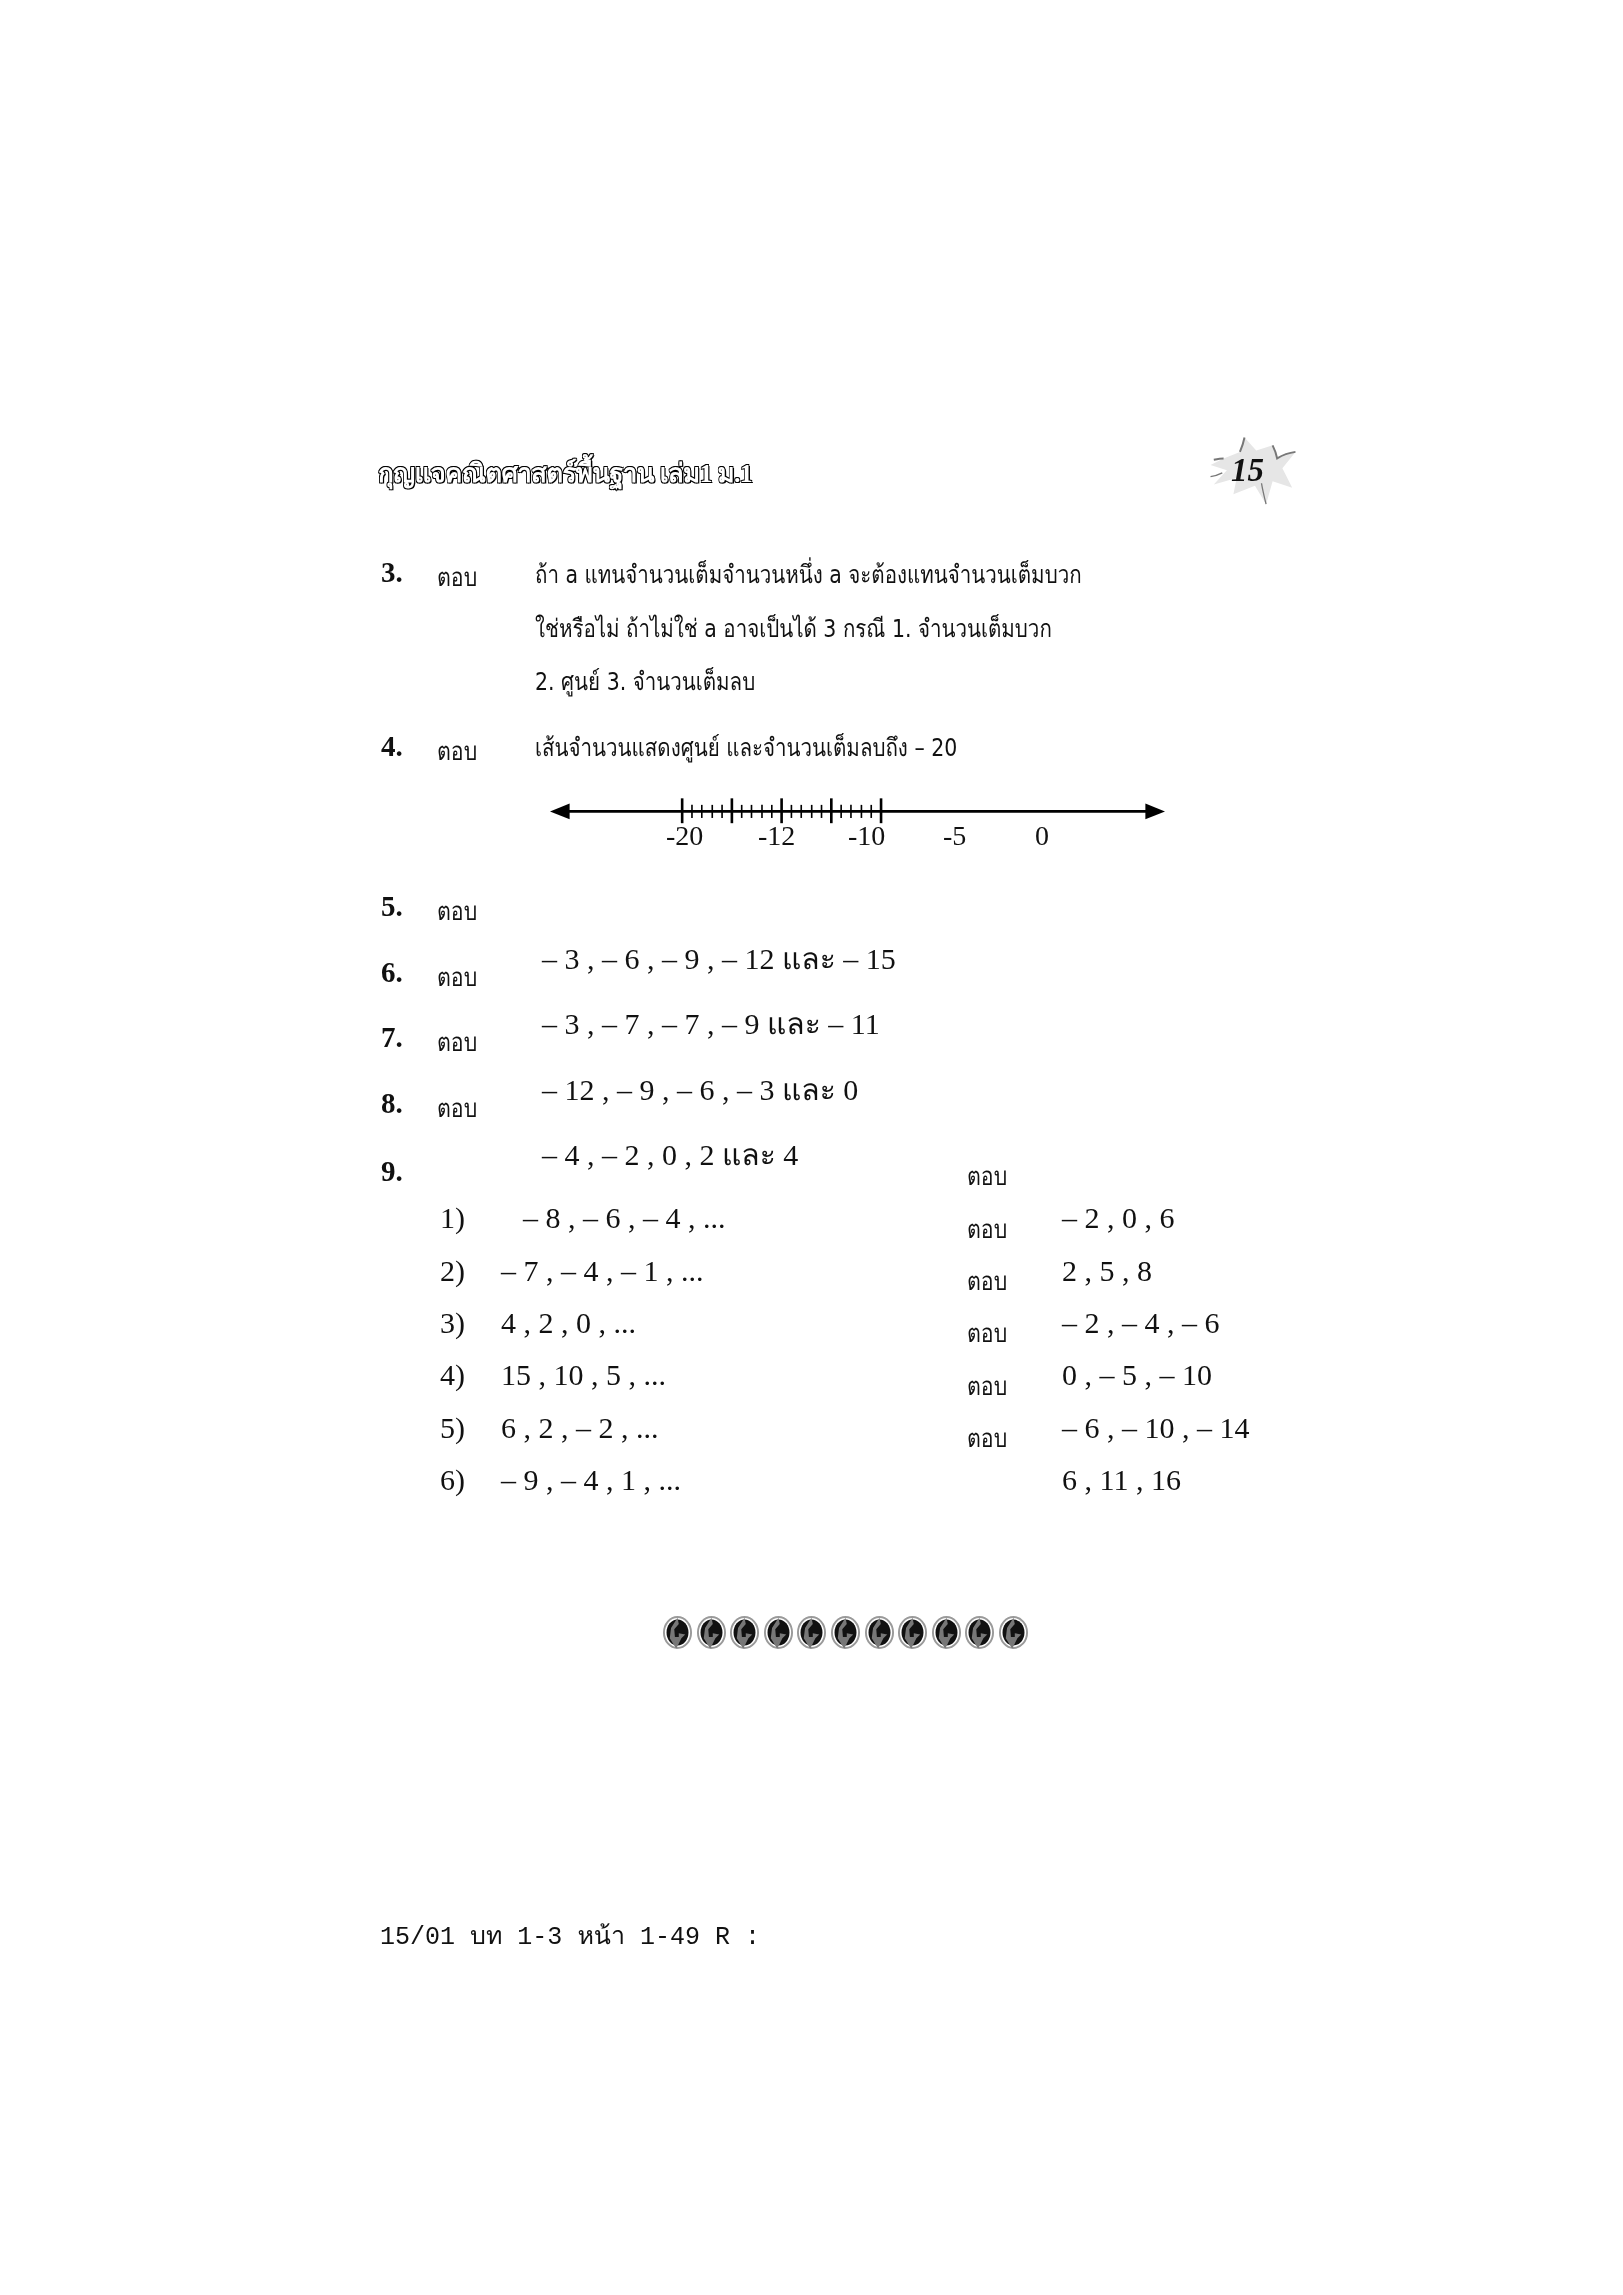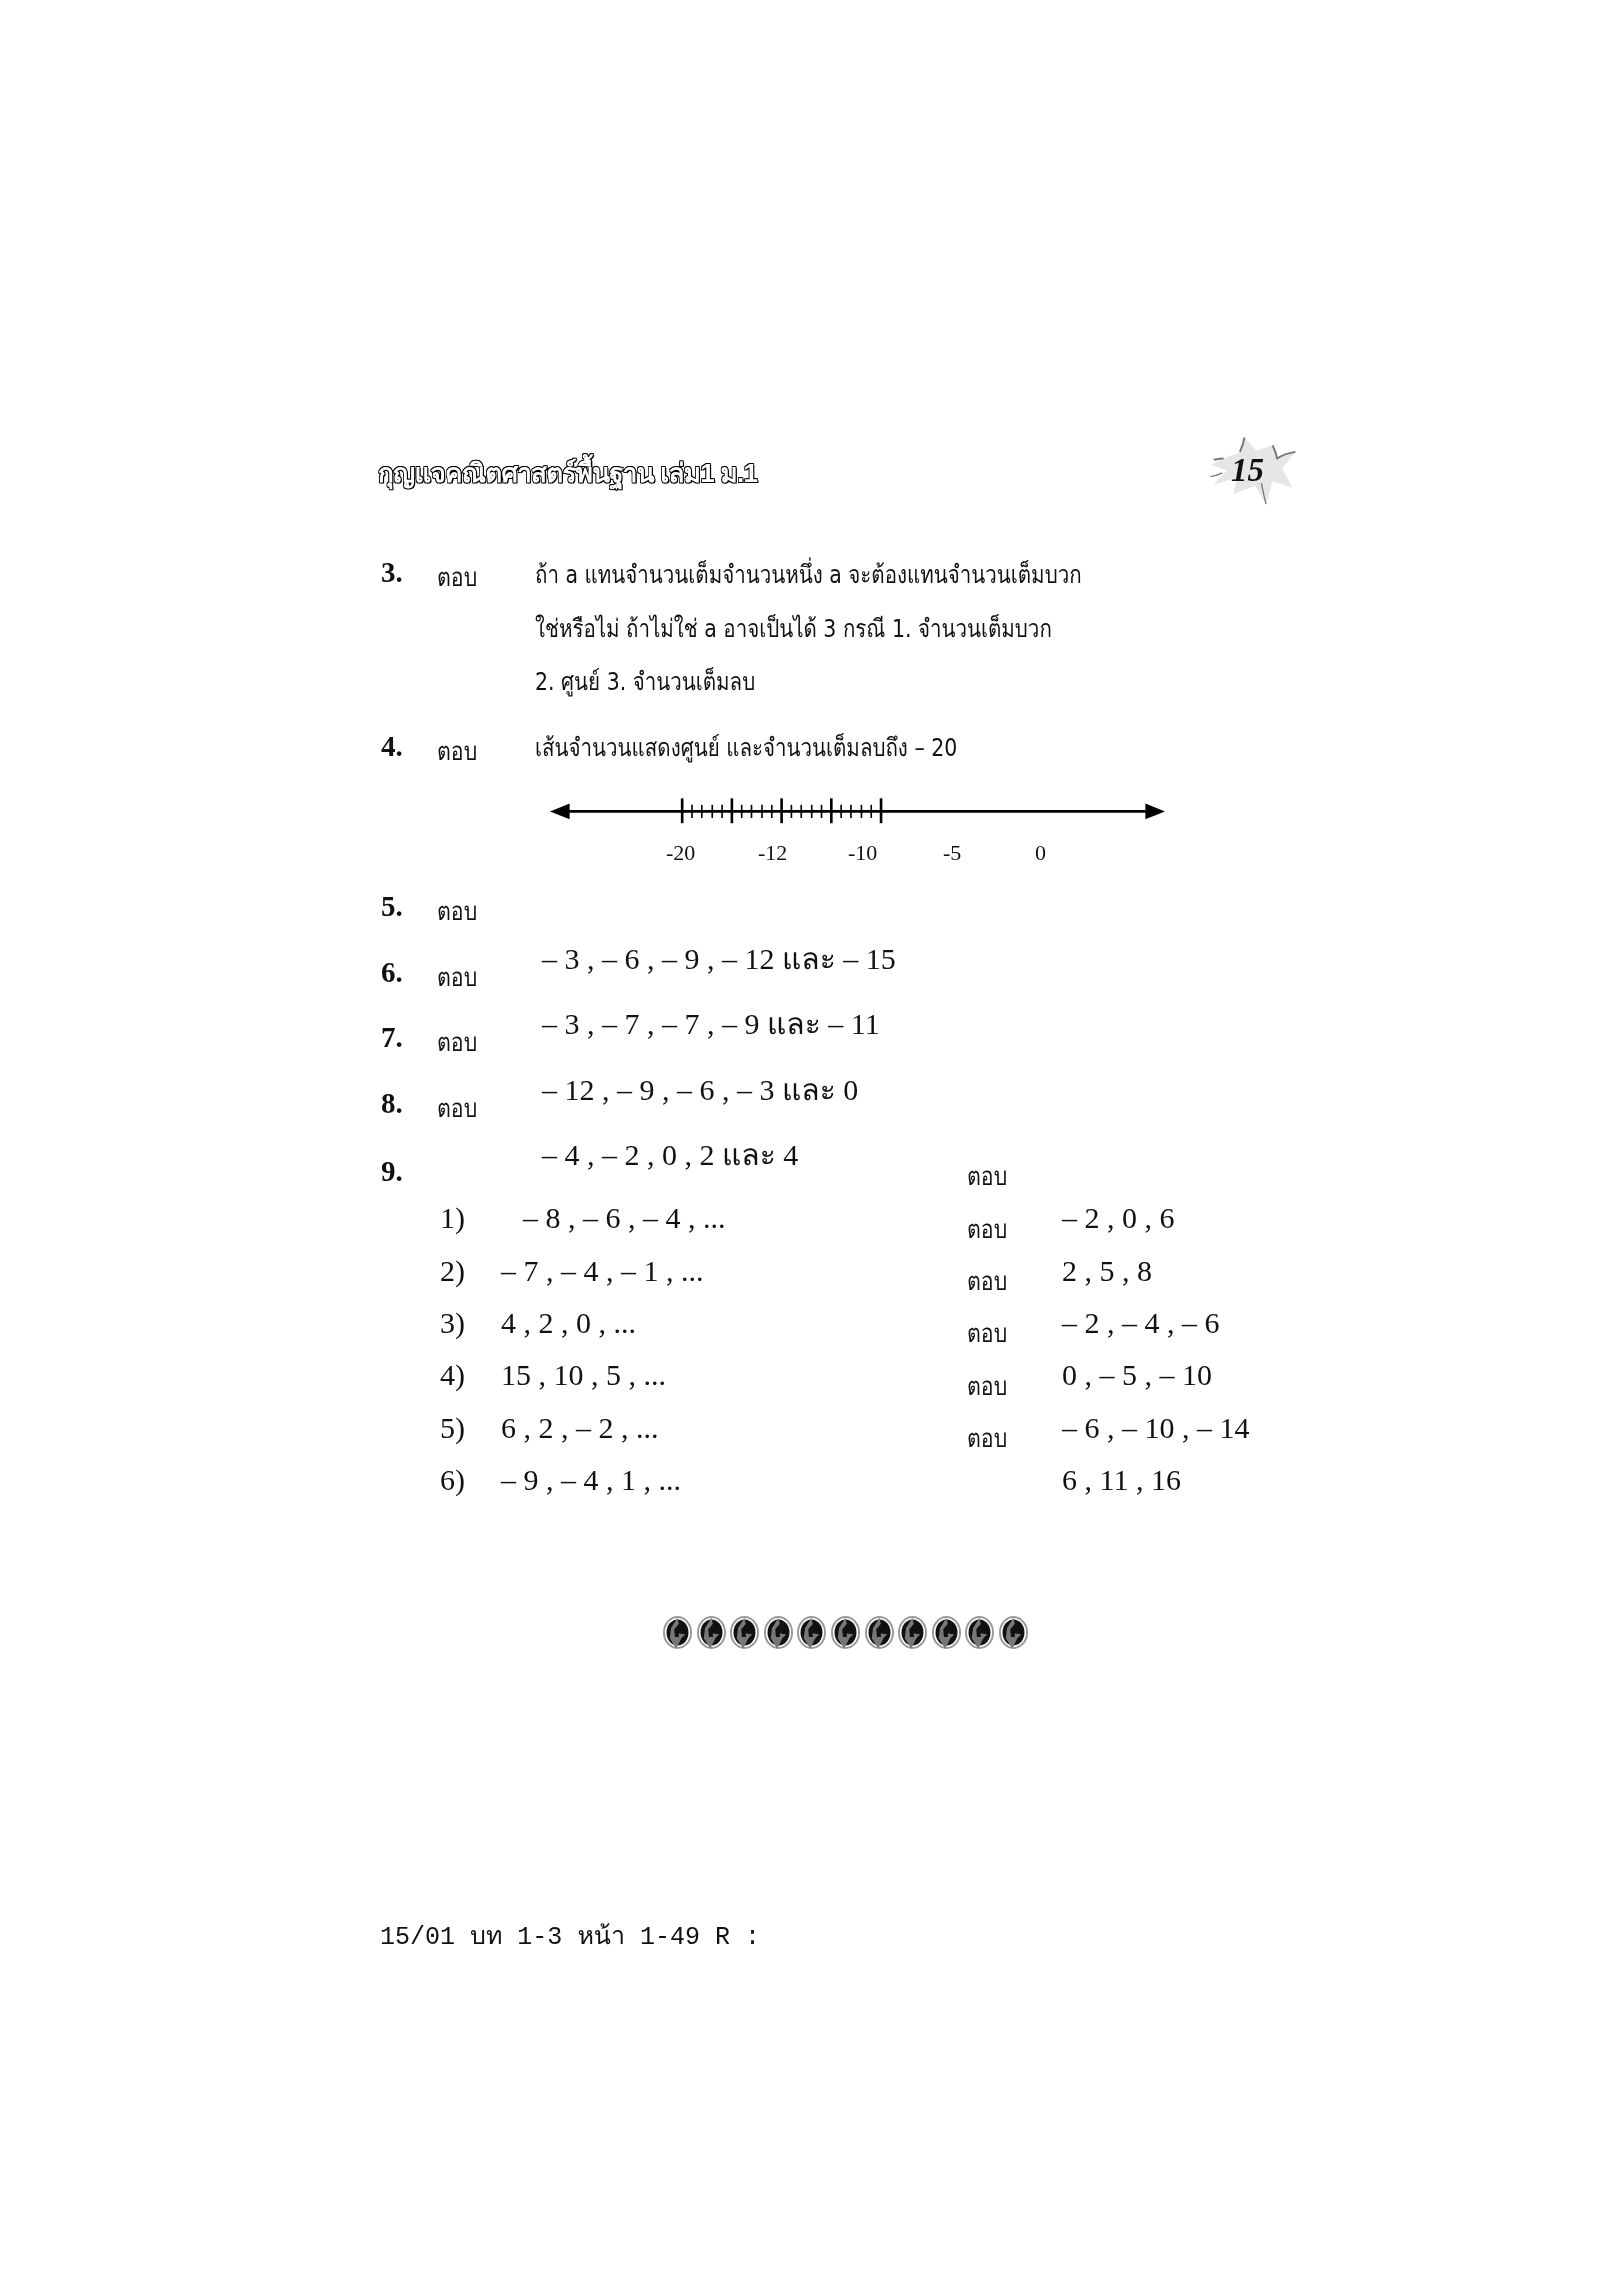--- a/index.html
+++ b/index.html
@@ -1,36 +1,36 @@
 <!DOCTYPE html>
 <html style="font-size:10.5px"><head>
 <meta charset="utf-8">
 <style>
   html, body { margin:0; padding:0; background:#ffffff; }
   body { width:1623px; height:2295px; position:relative; overflow:hidden;
          font-family:"Liberation Serif", "DejaVu Serif", serif; color:#111; }
   .abs { position:absolute; }
 
   
-  .header-title { left:378px; top:452px; font-family:Liberation Sans, sans-serif; font-weight:bold;
+  .header-title { left:378px; top:452px; font-family:Liberation Serif, serif; font-weight:bold;
     font-size:26px; letter-spacing:-0.7px; color:#fff;
     -webkit-text-stroke:1.3px #000; paint-order:stroke fill;
     text-shadow: 1.3px 1.3px 0 #000, -0.7px -0.7px 0 #000, 0.7px -0.7px 0 #000, -0.7px 0.7px 0 #000; }
   .page-badge { left:1204px; top:432px; width:98px; height:79px; }
   .page-number { left:1231px; top:452px; font-size:33px; font-style:italic; font-weight:bold;
     color:#111;font-family:Liberation Serif, serif; }
 
   
   .qnum { font-weight:bold; font-size:29px; }
   .label-ans { font-family:"DejaVu Sans", sans-serif; font-size:26px; transform:scaleX(0.82); transform-origin:left; }
   .ans { font-size:30px;margin-top:48px; }
   .thai { font-family:"DejaVu Sans", sans-serif; font-size:25px; transform:scaleX(0.82); transform-origin:left; white-space:nowrap; }
 
   .numline { left:550px; top:785px; width:615px; height:79px; }
-  .tick-label { font-size:22px; top:840px; }
+  .tick-label { font-size:28px; top:820px; }
 
   .ornaments { left:662px; top:1615px; display:flex; gap:2.6px; }
   .orn { width:31px; height:35px; }
 
   .footer { left:380px; top:1915px; font-size:25px; font-family:Liberation Mono, monospace; }
 </style>
 </head>
 <body>
 
 <div class="abs header-title">กุญแจคณิตศาสตร์พื้นฐาน เล่ม1 ม.1</div>

